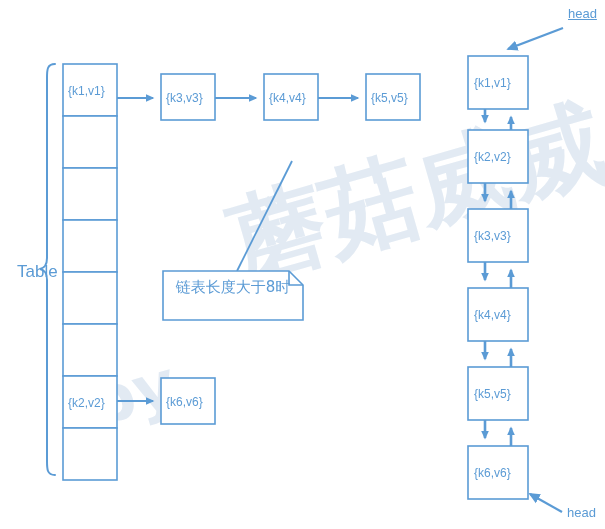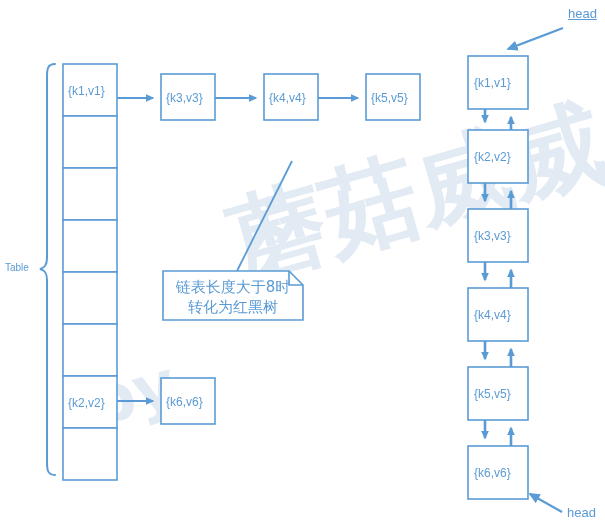--- a/index.html
+++ b/index.html
@@ -17,22 +17,23 @@
     position:absolute;
     color:#5B9BD5;
     font-size:12px;
     line-height:1;
     white-space:nowrap;
     letter-spacing:0px;
   }
   .txt-table{
     position:absolute;
     color:#5B9BD5;
-    font-size:10px;
+    font-size:17px;
     white-space:nowrap;
+    margin-left:12px;
   }
   .txt-ht{
     position:absolute;
     color:#5B9BD5;
     font-size:13px;
     white-space:nowrap;
   }
   .callout-text{
     position:absolute;
     color:#5B9BD5;
@@ -152,21 +153,20 @@
   <div class="node-label" style="left:68px;top:85px;">{k1,v1}</div>
   <div class="node-label" style="left:68px;top:397px;">{k2,v2}</div>
 
   <div class="node-label" style="left:166px;top:92px;">{k3,v3}</div>
   <div class="node-label" style="left:269px;top:92px;">{k4,v4}</div>
   <div class="node-label" style="left:371px;top:92px;">{k5,v5}</div>
 
   <div class="node-label" style="left:166px;top:396px;">{k6,v6}</div>
 
   <div class="callout-text" style="left:163px;top:277px;width:140px;">链表长度大于8时</div>
-  <div class="callout-text" style="left:163px;top:297px;width:140px;">转化为红黑树</div>
 
   <div class="txt-ht" style="left:568px;top:6px;text-decoration:underline;">head</div>
   <div class="txt-ht" style="left:567px;top:505px;">head</div>
 
   <div class="node-label" style="left:474px;top:77px;">{k1,v1}</div>
   <div class="node-label" style="left:474px;top:151px;">{k2,v2}</div>
   <div class="node-label" style="left:474px;top:230px;">{k3,v3}</div>
   <div class="node-label" style="left:474px;top:309px;">{k4,v4}</div>
   <div class="node-label" style="left:474px;top:388px;">{k5,v5}</div>
   <div class="node-label" style="left:474px;top:467px;">{k6,v6}</div>

